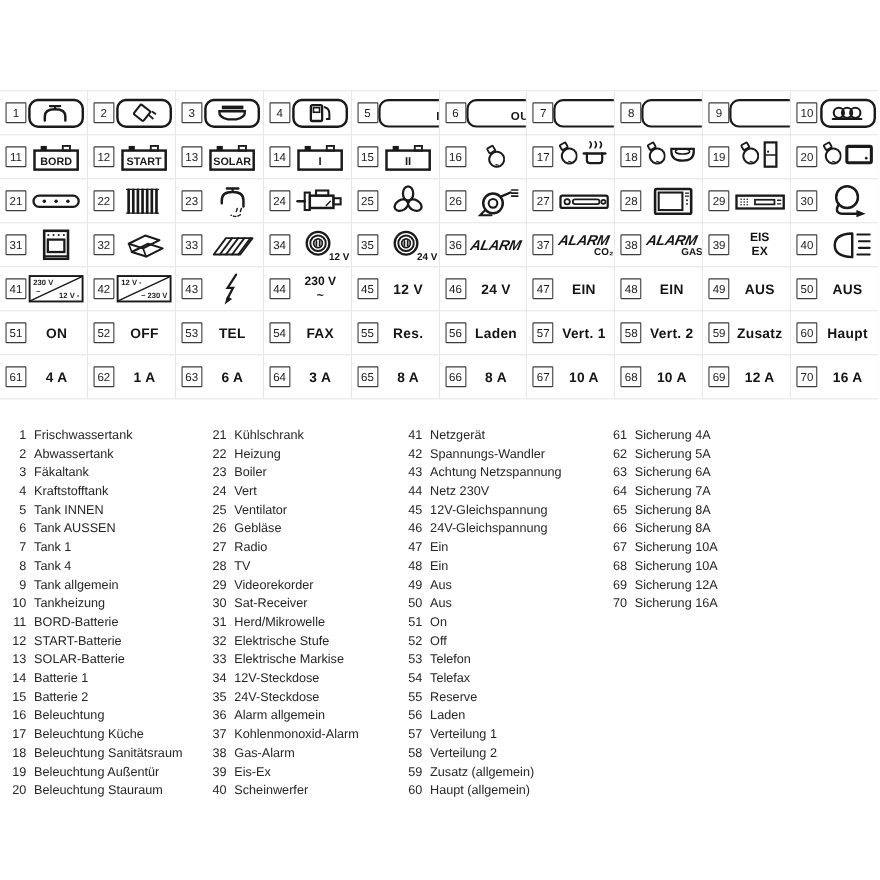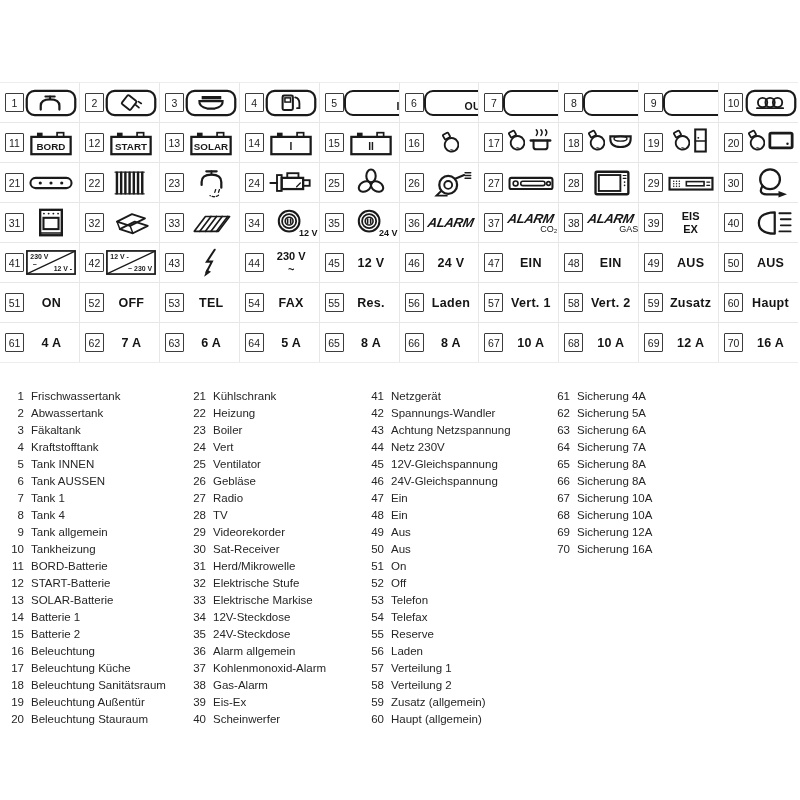--- a/index.html
+++ b/index.html
@@ -27,21 +27,21 @@
     display:flex;align-items:flex-end;justify-content:flex-end;
     padding:1px 6px 2px 2px;box-sizing:border-box;
     font-size:10.5px;font-weight:700;letter-spacing:.3px;
   }
   .sym-text{font-size:12.5px;font-weight:600;letter-spacing:.3px;white-space:nowrap;}
   .sym-2l{display:flex;flex-direction:column;align-items:center;line-height:1.1;
           font-size:11px;font-weight:600;}
   .alarm-wrap{display:flex;flex-direction:column;align-items:center;}
   .alarm-text{font-style:italic;font-weight:800;font-size:13px;letter-spacing:-.3px;
               transform:skewX(-12deg);white-space:nowrap;}
-  .alarm-sub{font-size:9px;font-weight:400;margin-top:-2px;margin-left:36px;}
+  .alarm-sub{font-size:9px;font-weight:700;margin-top:-2px;margin-left:36px;}
   .socket-label{position:absolute;right:1px;bottom:0;font-size:9px;font-weight:600;white-space:nowrap;}
   
   .legend{position:absolute;top:388px;left:0;width:800px;height:352px;font-size:11.5px;color:#262626;}
   .lcol{position:absolute;top:0;}
   .lcol:nth-child(1){left:4px;}
   .lcol:nth-child(2){left:186px;}
   .lcol:nth-child(3){left:364px;}
   .lcol:nth-child(4){left:550px;}
   .lrow{display:flex;height:17px;line-height:17px;align-items:baseline;}
   .lnum{width:20px;text-align:right;margin-right:7px;flex:none;}
@@ -654,33 +654,33 @@
       </div>
       <div class="cell">
         <span class="num">61</span>
         <span class="sym">
           <span class="sym-text">4 A</span>
         </span>
       </div>
       <div class="cell">
         <span class="num">62</span>
         <span class="sym">
-          <span class="sym-text">7 A</span>
+          <span class="sym-text">1 A</span>
         </span>
       </div>
       <div class="cell">
         <span class="num">63</span>
         <span class="sym">
           <span class="sym-text">6 A</span>
         </span>
       </div>
       <div class="cell">
         <span class="num">64</span>
         <span class="sym">
-          <span class="sym-text">5 A</span>
+          <span class="sym-text">3 A</span>
         </span>
       </div>
       <div class="cell">
         <span class="num">65</span>
         <span class="sym">
           <span class="sym-text">8 A</span>
         </span>
       </div>
       <div class="cell">
         <span class="num">66</span>

